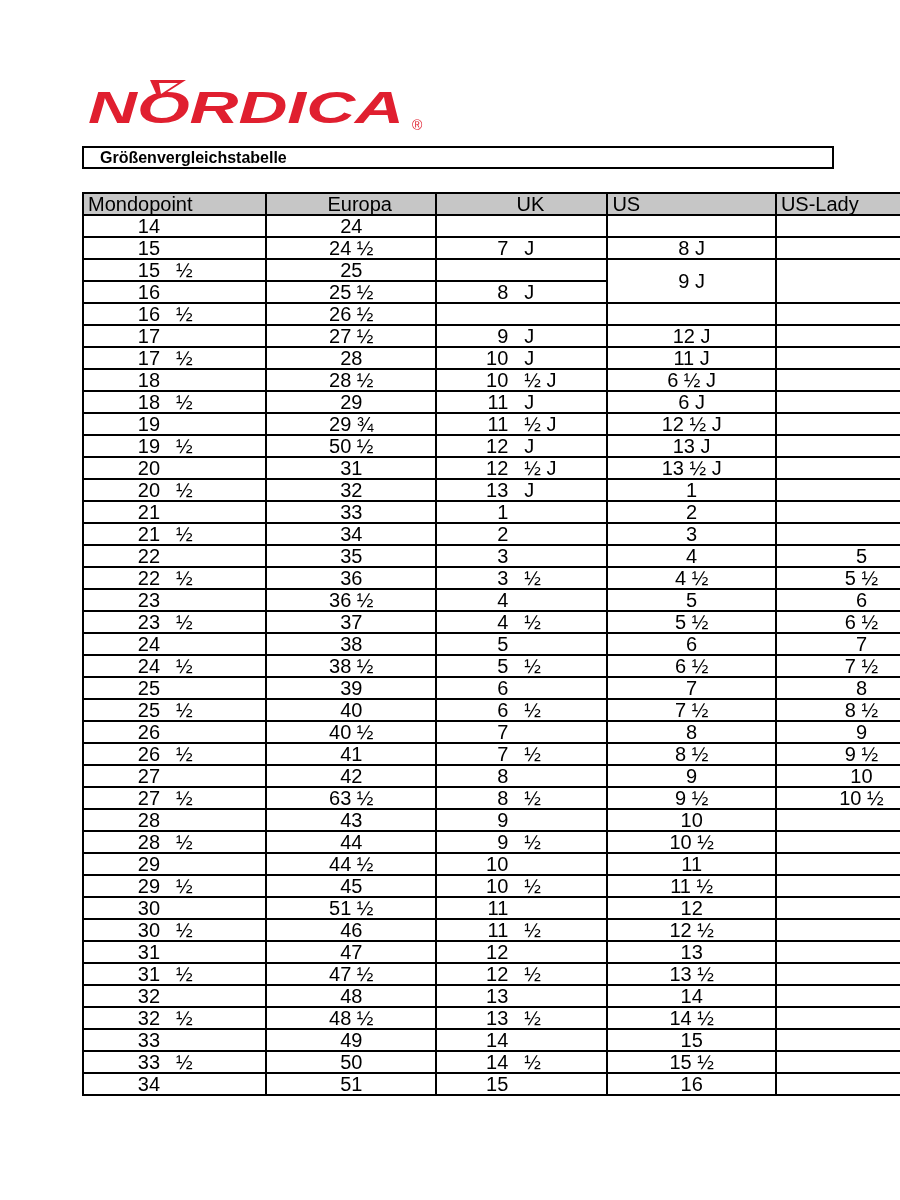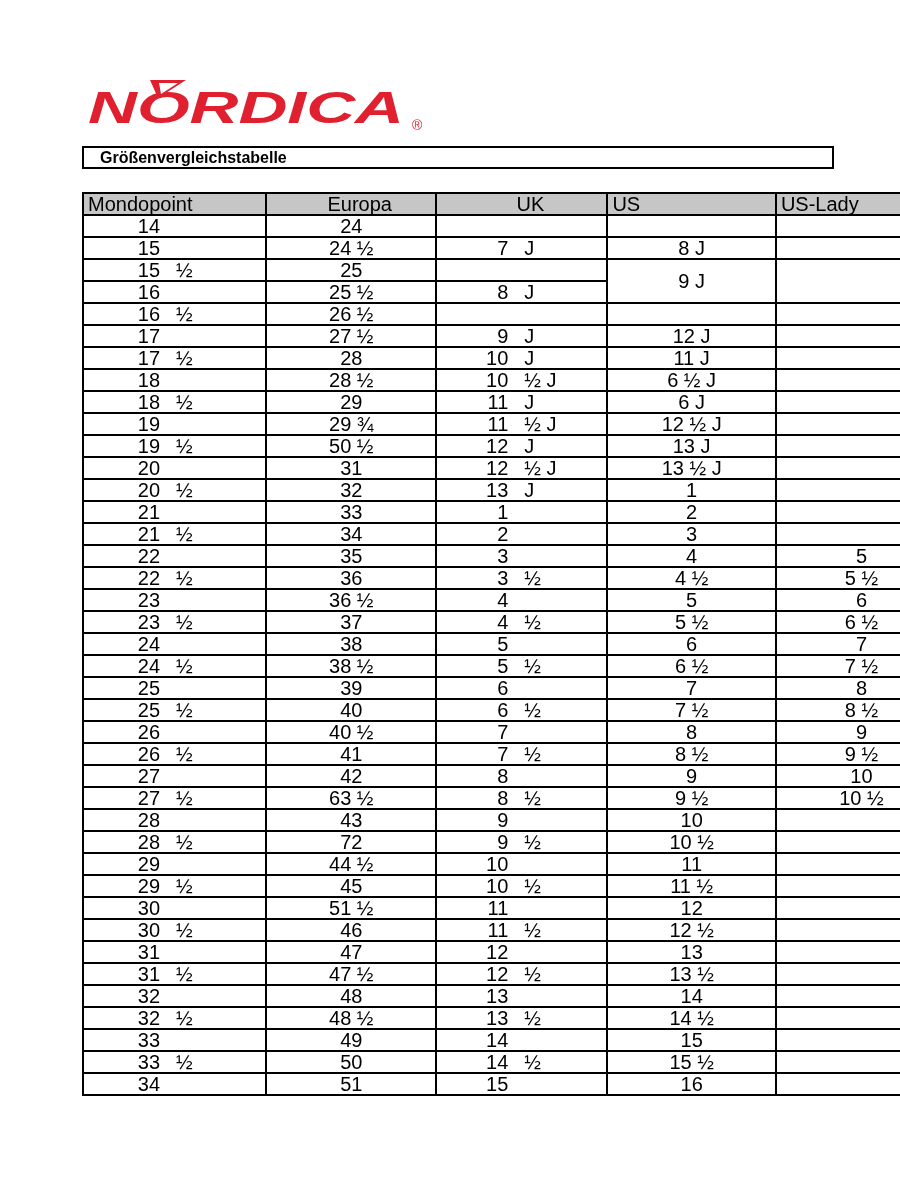--- a/index.html
+++ b/index.html
@@ -539,21 +539,21 @@
         <td class="c-center">10</td>
         <td class="c-center"></td>
       </tr>
       <tr>
         <td>
           <div class="split">
             <span class="p1">28</span>
             <span class="p2">½</span>
           </div>
         </td>
-        <td class="c-center">72</td>
+        <td class="c-center">44</td>
         <td>
           <div class="split">
             <span class="p1">9</span>
             <span class="p2">½</span>
           </div>
         </td>
         <td class="c-center">10 ½</td>
         <td class="c-center"></td>
       </tr>
       <tr>

